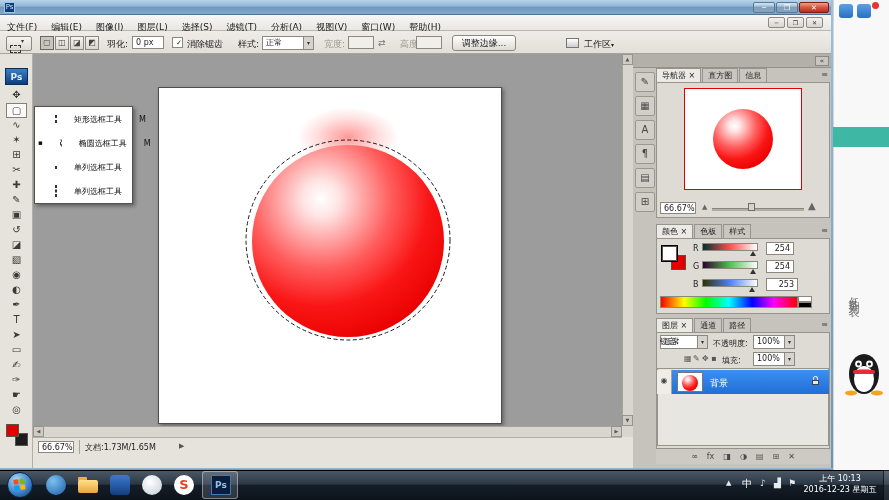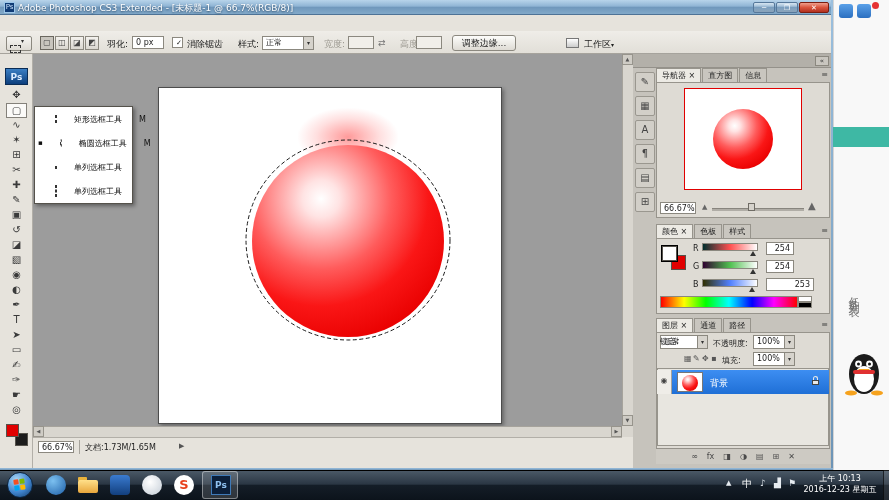--- a/index.html
+++ b/index.html
@@ -112,26 +112,31 @@
 </style>
 </head>
 <body>
 
 <div class="screen">
 
   <div class="ps-window">
 
     <div class="titlebar">
       <div class="appico">Ps</div>
-      <div class="title-text">Adobe Photoshop CS3 Extended - [未标题-1 @ 66.7%(RGB/8)]</div>
       <div class="winbtn" style="right:58px;width:22px">─</div>
       <div class="winbtn" style="right:35px;width:22px">❐</div>
       <div class="winbtn close" style="right:4px;width:30px">✕</div>
     </div>
 
+    <div class="menubar">
+      <span class="mi">文件(F)</span><span class="mi">编辑(E)</span><span class="mi">图像(I)</span><span class="mi">图层(L)</span><span class="mi">选择(S)</span><span class="mi">滤镜(T)</span><span class="mi">分析(A)</span><span class="mi">视图(V)</span><span class="mi">窗口(W)</span><span class="mi">帮助(H)</span>
+      <div class="docbtn" style="right:48px">─</div>
+      <div class="docbtn" style="right:29px">❐</div>
+      <div class="docbtn" style="right:10px">✕</div>
+    </div>
 
     <div class="optionsbar">
       <div class="toolpreset">
         <span class="dash-rect" style="margin:3px 0 0 3px"></span><span style="font-size:6px;color:#333;vertical-align:top">▾</span>
       </div>
       <div class="modebtn on" style="left:40px">▢</div>
       <div class="modebtn" style="left:55px">◫</div>
       <div class="modebtn" style="left:70px">◪</div>
       <div class="modebtn" style="left:85px">◩</div>
       <div class="olabel" style="left:107px">羽化:</div>
@@ -266,21 +271,21 @@
     <div class="chtrack" style="left:702px;top:243px;width:56px;background:linear-gradient(90deg,#00302f,#ff5050,#fff)"></div>
     <div class="chthumb" style="left:750px;top:251px"></div>
     <div class="inset" style="left:766px;top:242px;width:28px;height:13px;text-align:right">254</div>
     <div class="abs" style="left:693px;top:262px;font-size:8px;color:#222">G</div>
     <div class="chtrack" style="left:702px;top:261px;width:56px;background:linear-gradient(90deg,#300030,#50c050,#fff)"></div>
     <div class="chthumb" style="left:750px;top:269px"></div>
     <div class="inset" style="left:766px;top:260px;width:28px;height:13px;text-align:right">254</div>
     <div class="abs" style="left:693px;top:280px;font-size:8px;color:#222">B</div>
     <div class="chtrack" style="left:702px;top:279px;width:56px;background:linear-gradient(90deg,#303000,#5080ff,#fff)"></div>
     <div class="chthumb" style="left:749px;top:287px"></div>
-    <div class="inset" style="left:766px;top:278px;width:48px;height:13px;text-align:right">253</div>
+    <div class="inset" style="left:766px;top:278px;width:32px;height:13px;text-align:right">253</div>
     <div class="ramp" style="left:660px;top:296px;width:138px"></div>
     <div class="abs" style="left:798px;top:296px;width:14px;height:6px;background:#fff;border:1px solid #8b887f"></div>
     <div class="abs" style="left:798px;top:302px;width:14px;height:6px;background:#000;border:1px solid #8b887f"></div>
 
     <div class="tabbar" style="left:656px;top:318px;width:174px">
       <span class="tab on">图层 ×</span><span class="tab">通道</span><span class="tab">路径</span>
       <span class="panelmenu">≡</span>
     </div>
     <div class="panel" style="left:656px;top:332px;width:174px;height:132px"></div>
     <div class="ddbox" style="left:660px;top:335px;width:48px;height:14px;line-height:12px;padding-left:3px"><span>正常</span><span class="arr">▾</span></div>

